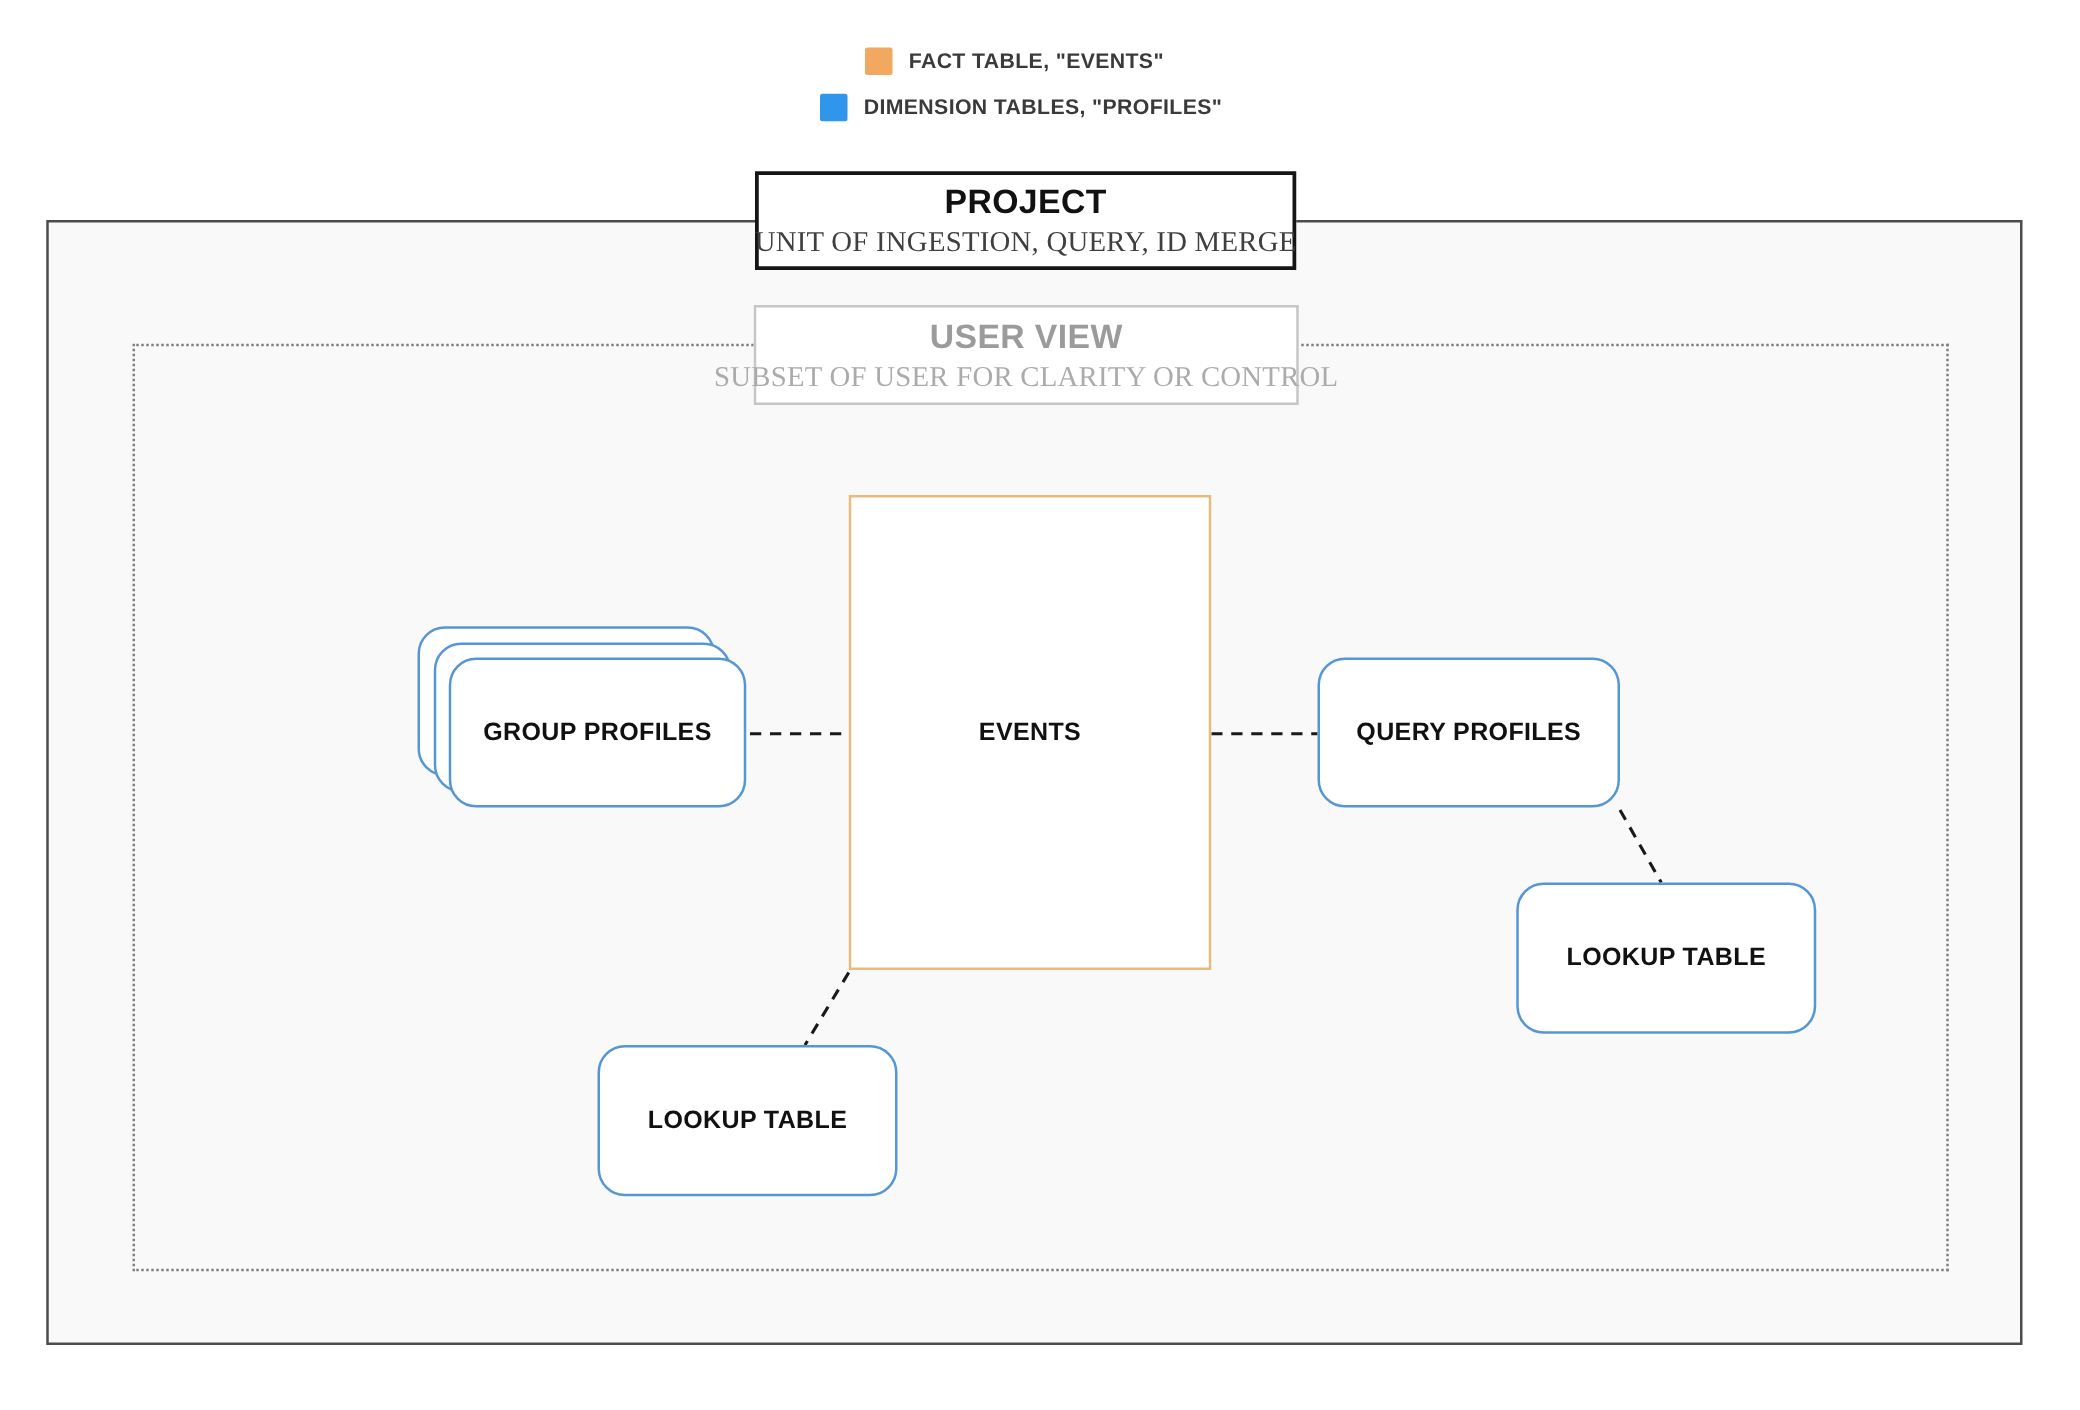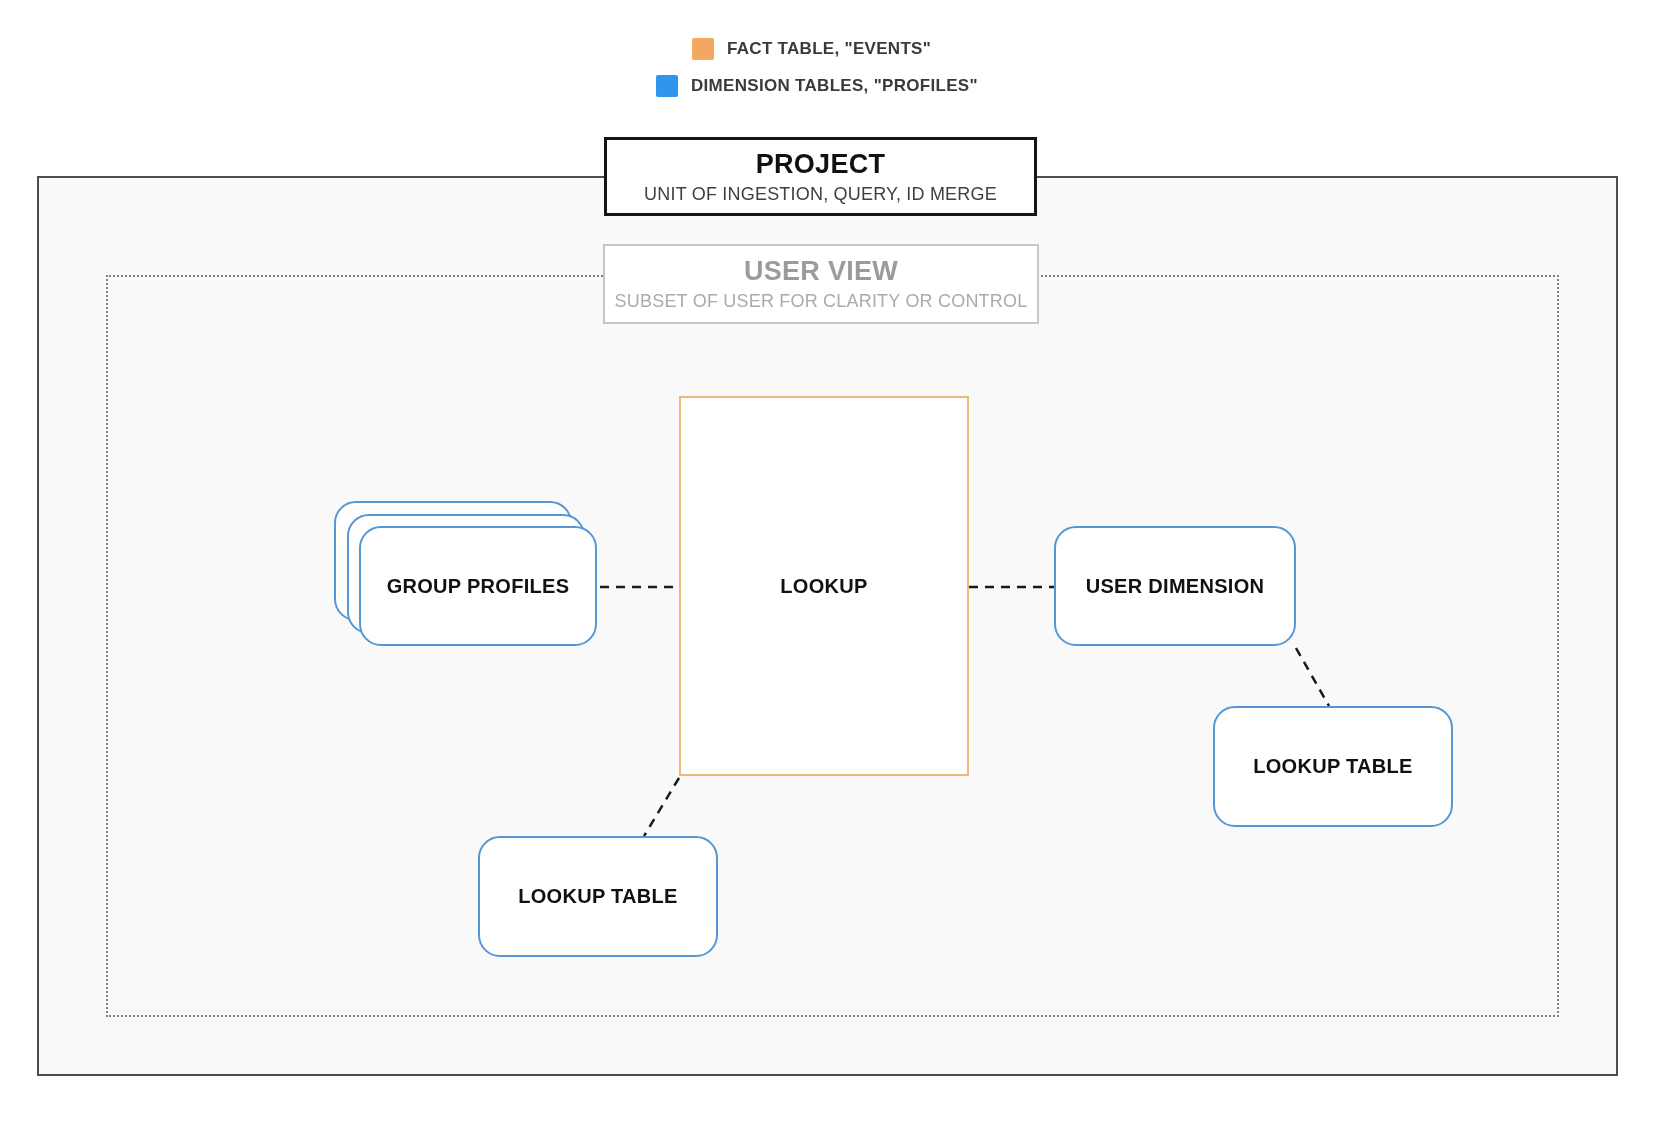--- a/index.html
+++ b/index.html
@@ -18,21 +18,21 @@
              background:#f9f9f9;border:2px solid #4c4c4c;box-sizing:border-box;z-index:1;}
   .dotted-box{position:absolute;left:106px;top:275px;width:1453px;height:742px;
               border:2px dotted #808080;box-sizing:border-box;z-index:2;}
 
   
   .hdr-box{position:absolute;display:flex;flex-direction:column;align-items:center;justify-content:center;
            gap:7px;background:#ffffff;box-sizing:border-box;z-index:6;text-align:center;}
   .project-box{left:604px;top:137px;width:433px;height:79px;border:3px solid #151515;}
   .dataview-box{left:603px;top:244px;width:436px;height:80px;border:2px solid #c6c6c6;}
   .hdr-title{font-size:27px;font-weight:bold;letter-spacing:.3px;line-height:1;}
-  .hdr-sub{font-size:18px;line-height:1;letter-spacing:.2px;white-space:nowrap;}
+  .hdr-sub{font-size:23px;line-height:1;letter-spacing:.2px;white-space:nowrap;font-family:Liberation Serif, serif;}
   .project-box .hdr-title{color:#111111;}
   .project-box .hdr-sub{color:#3f3f3f;}
   .dataview-box .hdr-title{color:#9b9b9b;}
   .dataview-box .hdr-sub{color:#ababab;}
 
   
   .connectors{position:absolute;left:0;top:0;width:1664px;height:1128px;z-index:3;pointer-events:none;}
 
   
   .node{position:absolute;display:flex;align-items:center;justify-content:center;background:#ffffff;
@@ -84,25 +84,25 @@
     <line x1="1296" y1="648" x2="1329" y2="706" stroke="#1a1a1a" stroke-width="2.5" stroke-dasharray="9 7"></line>
   </svg>
 
   <div class="stack-card stack-back" style="border-color: rgb(85, 150, 212);"></div>
   <div class="stack-card stack-mid" style="border-color: rgb(85, 150, 212);"></div>
   <div class="stack-card stack-front" style="border-color: rgb(85, 150, 212);">
     <span class="node-label">GROUP PROFILES</span>
   </div>
 
   <div class="node events-box" style="border-color: rgb(233, 186, 124);">
-    <span class="node-label">LOOKUP</span>
+    <span class="node-label">EVENTS</span>
   </div>
 
   <div class="node dim-card user-profiles" style="border-color: rgb(85, 150, 212);">
-    <span class="node-label">USER DIMENSION</span>
+    <span class="node-label">QUERY PROFILES</span>
   </div>
 
   <div class="node dim-card lookup-right" style="border-color: rgb(85, 150, 212);">
     <span class="node-label">LOOKUP TABLE</span>
   </div>
 
   <div class="node dim-card lookup-left" style="border-color: rgb(85, 150, 212);">
     <span class="node-label">LOOKUP TABLE</span>
   </div>
 

